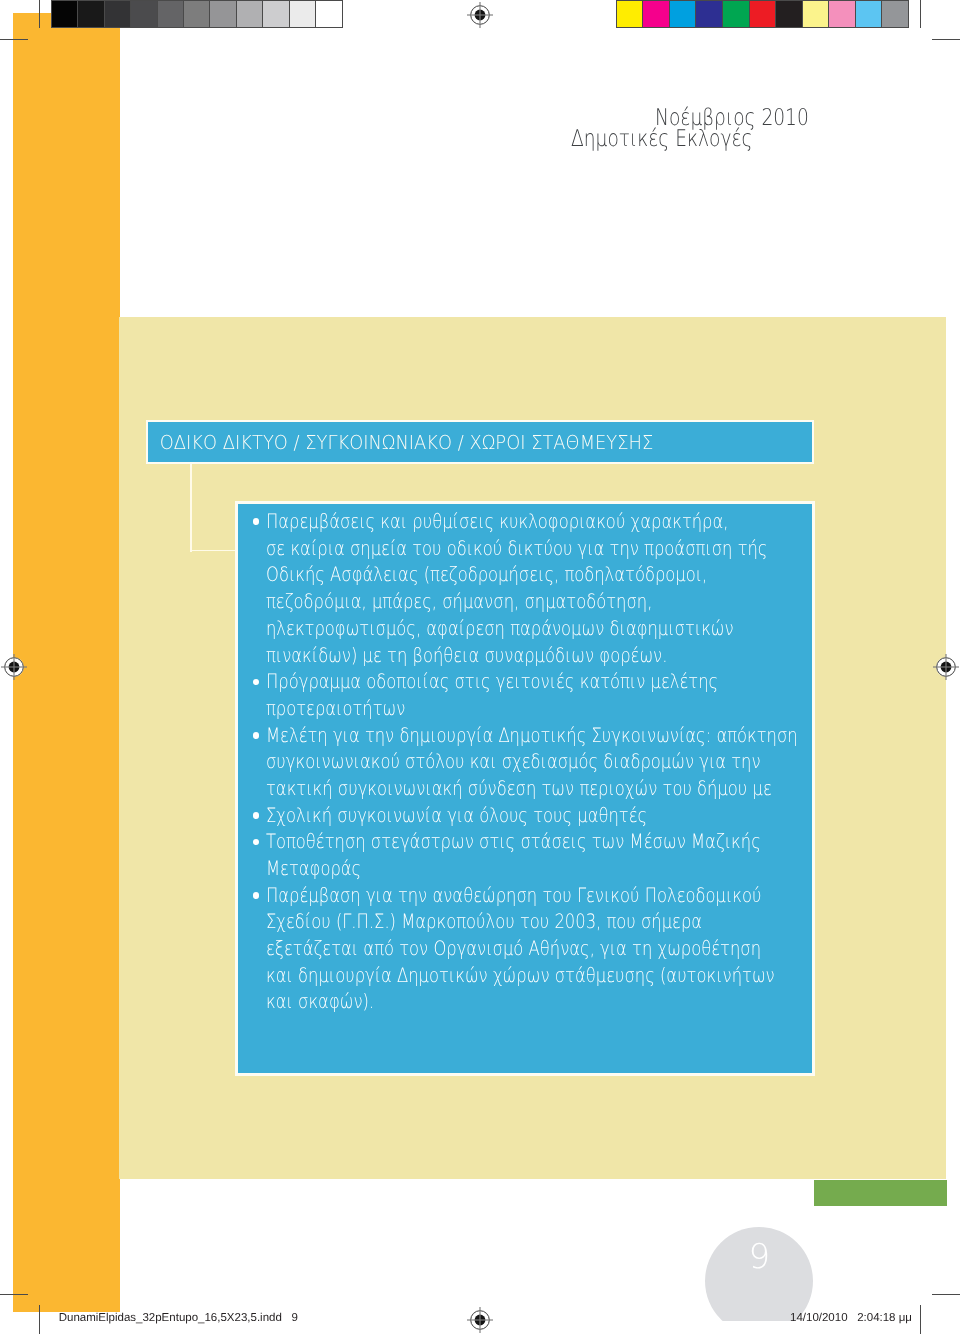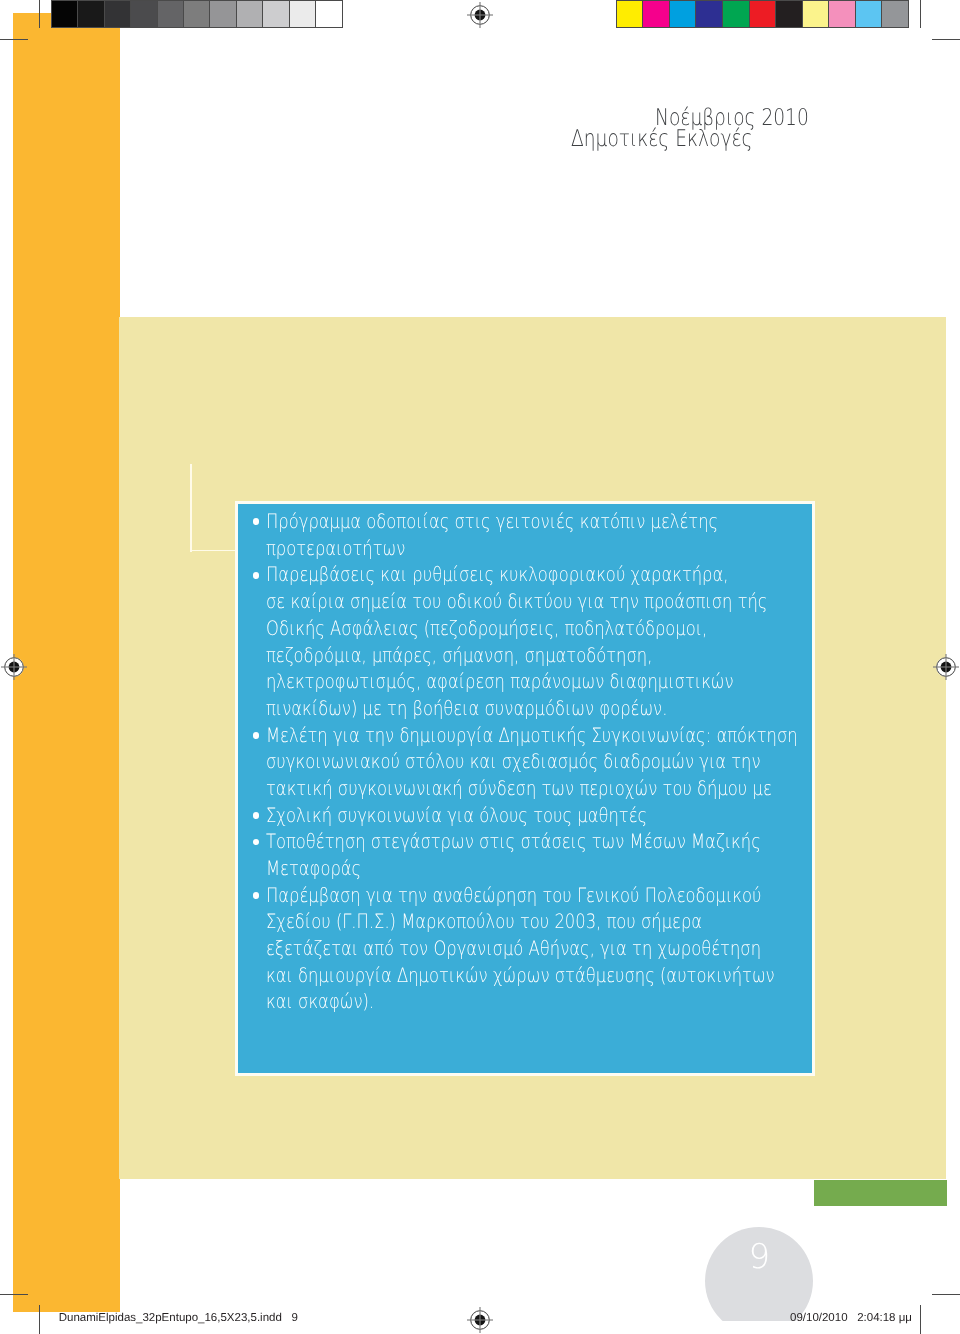--- a/index.html
+++ b/index.html
@@ -134,42 +134,45 @@
 
   <div id="orange-band"></div>
   <div id="yellow-panel"></div>
   <div id="green-block"></div>
 
   <div id="doc-date">
     <span class="l1">Νοέμβριος 2010</span>
     <span class="l2">Δημοτικές Εκλογές</span>
   </div>
 
+  <div id="section-bar">
+    <span class="t">ΟΔΙΚΟ ΔΙΚΤΥΟ / ΣΥΓΚΟΙΝΩΝΙΑΚΟ / ΧΩΡΟΙ ΣΤΑΘΜΕΥΣΗΣ</span>
+  </div>
 
   <div id="connector-v"></div>
   <div id="connector-h"></div>
 
   <div id="body-box">
     <ul id="bullets">
-        <li>
-          <span class="dot"></span>
-          <span class="ln"><i>Πρόγραμμα οδοποιίας στις γειτονιές κατόπιν μελέτης</i></span>
-          <span class="ln"><i>προτεραιοτήτων</i></span>
-        </li>
         <li>
           <span class="dot"></span>
           <span class="ln"><i>Παρεμβάσεις και ρυθμίσεις κυκλοφοριακού χαρακτήρα,</i></span>
           <span class="ln"><i>σε καίρια σημεία του οδικού δικτύου για την προάσπιση τής</i></span>
           <span class="ln"><i>Οδικής Ασφάλειας (πεζοδρομήσεις, ποδηλατόδρομοι,</i></span>
           <span class="ln"><i>πεζοδρόμια, μπάρες, σήμανση, σηματοδότηση,</i></span>
           <span class="ln"><i>ηλεκτροφωτισμός, αφαίρεση παράνομων διαφημιστικών</i></span>
           <span class="ln"><i>πινακίδων) με τη βοήθεια συναρμόδιων φορέων.</i></span>
         </li>
         <li>
           <span class="dot"></span>
+          <span class="ln"><i>Πρόγραμμα οδοποιίας στις γειτονιές κατόπιν μελέτης</i></span>
+          <span class="ln"><i>προτεραιοτήτων</i></span>
+        </li>
+        <li>
+          <span class="dot"></span>
           <span class="ln"><i>Μελέτη για την δημιουργία Δημοτικής Συγκοινωνίας: απόκτηση</i></span>
           <span class="ln"><i>συγκοινωνιακού στόλου και σχεδιασμός διαδρομών για την</i></span>
           <span class="ln"><i>τακτική συγκοινωνιακή σύνδεση των περιοχών του δήμου με</i></span>
         </li>
         <li>
           <span class="dot"></span>
           <span class="ln"><i>Σχολική συγκοινωνία για όλους τους μαθητές</i></span>
         </li>
         <li>
           <span class="dot"></span>
@@ -186,15 +189,15 @@
         </li>
       </ul>
   </div>
 
   <div id="page-clip">
     <div id="page-circle"></div>
   </div>
   <div id="page-number">9</div>
 
   <div class="footer-text" id="footer-left">DunamiElpidas_32pEntupo_16,5X23,5.indd   9</div>
-  <div class="footer-text" id="footer-right">09/10/2010   2:04:18 μμ</div>
+  <div class="footer-text" id="footer-right">14/10/2010   2:04:18 μμ</div>
 
 </div>
 
 </body></html>

